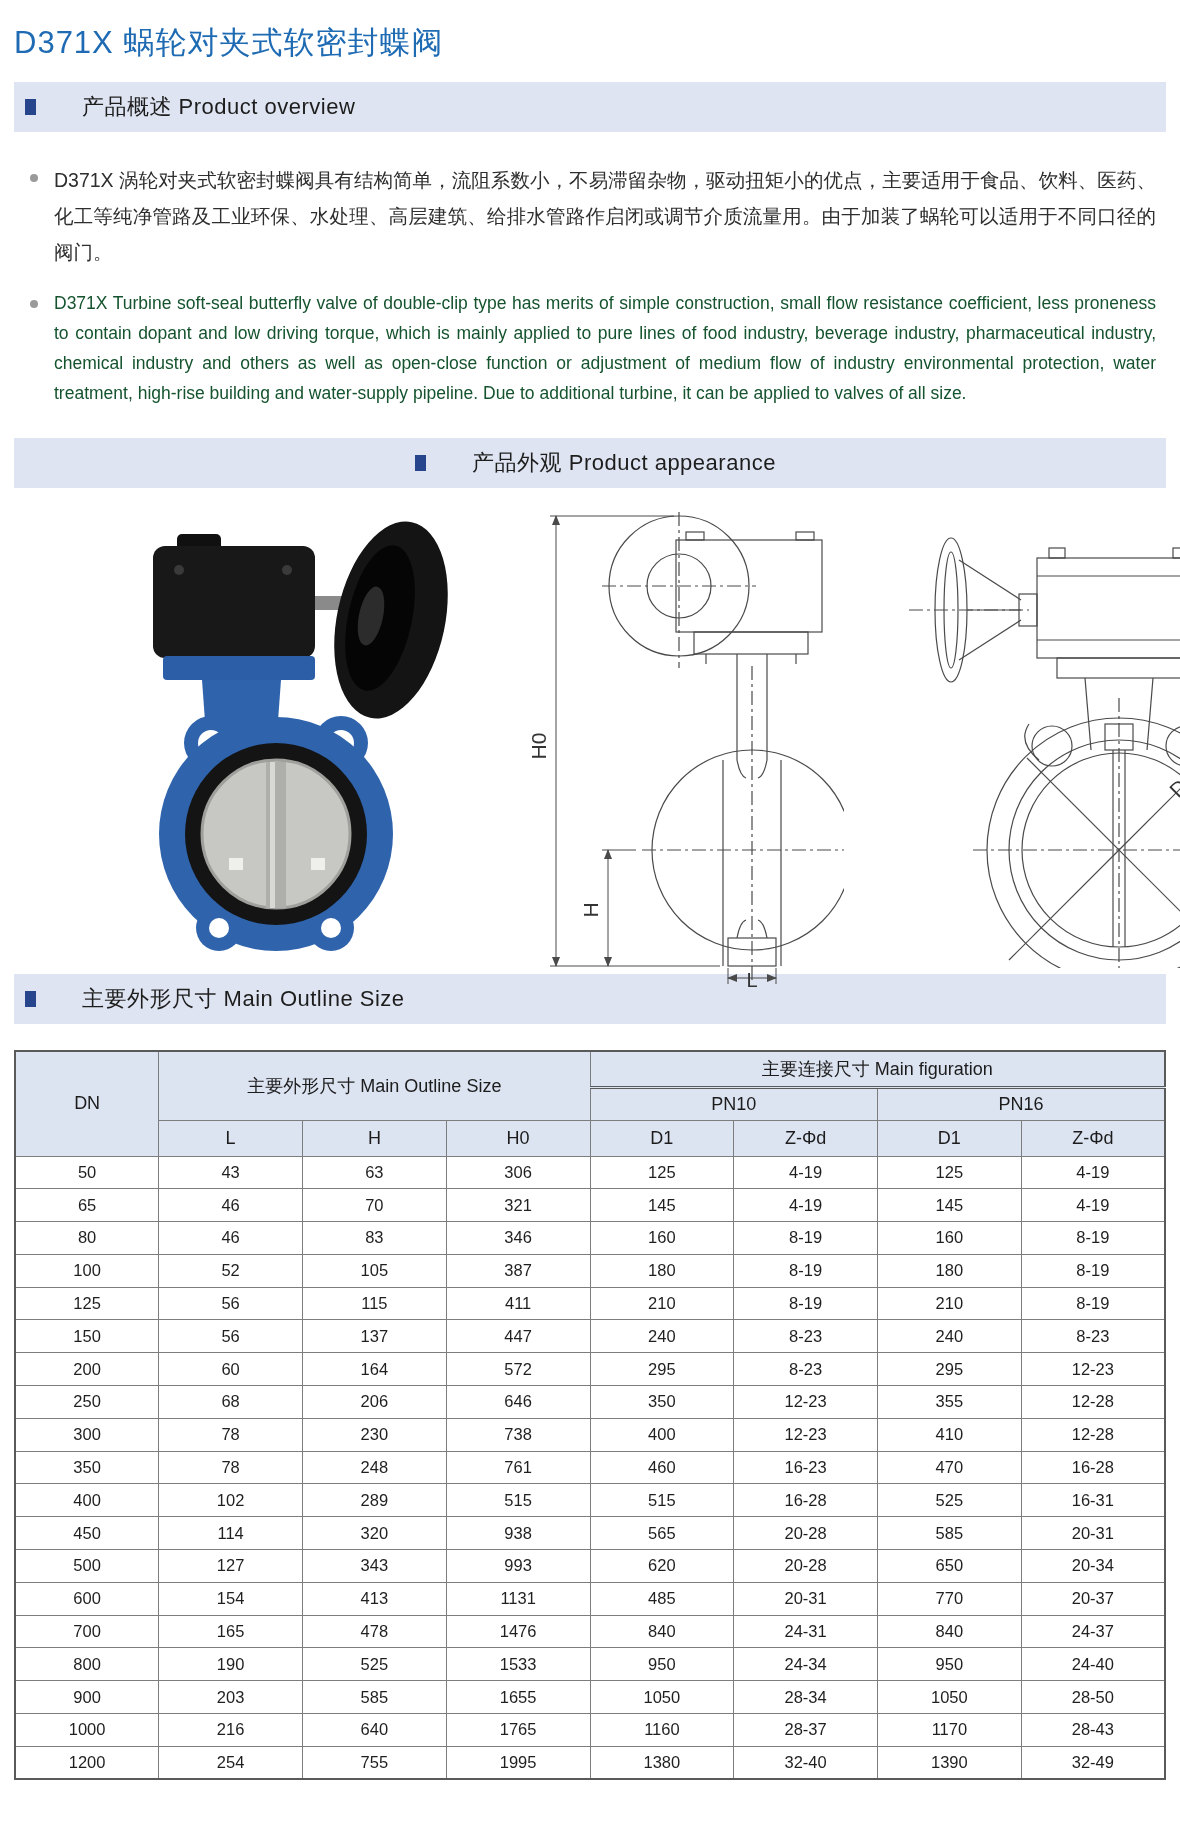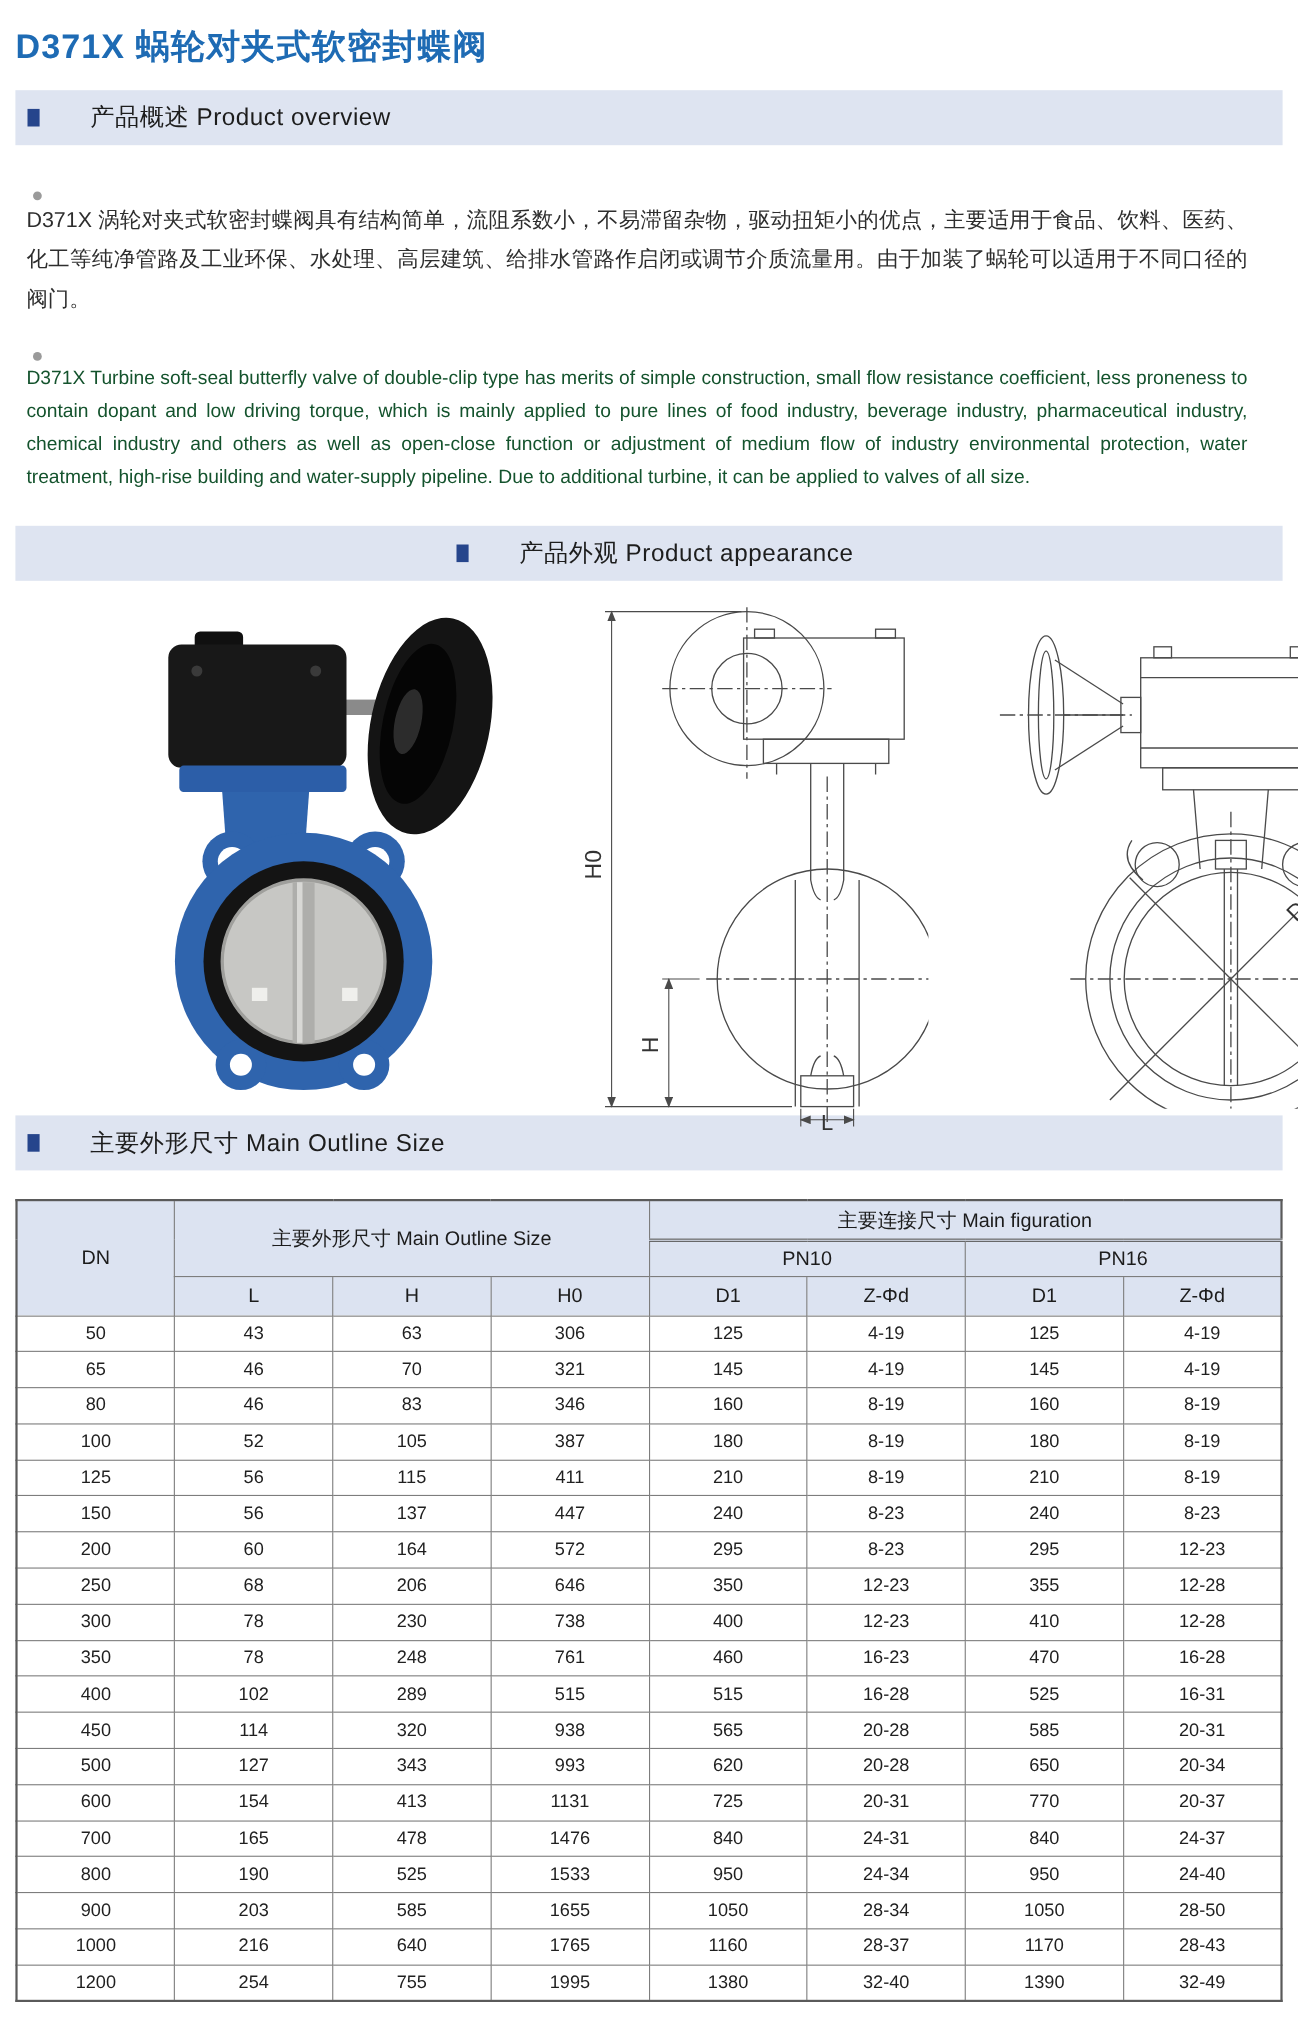--- a/index.html
+++ b/index.html
@@ -10,29 +10,29 @@
     --table-header-bg:#dce3f1;
     --valve-blue:#2f64ad;
     --line-gray:#4a4a4a;
   }
   *{margin:0;padding:0;box-sizing:border-box;}
   html,body{background:#ffffff;}
   body{font-family:"Liberation Sans", sans-serif;}
   .page{width:1180px;height:1837px;background:#fff;position:relative;overflow:hidden;}
 
   .header{padding:24px 14px 0 14px;}
-  .title-zh{color:var(--title-blue);font-size:31px;font-weight:bold;letter-spacing:1px;line-height:38px;}
+  .title-zh{color:var(--title-blue);font-size:31px;font-weight:normal;letter-spacing:1px;line-height:38px;}
   .title-en{color:var(--subtitle-gray);font-size:30px;font-weight:500;line-height:40px;letter-spacing:0.5px;}
 
   .band{margin:20px 14px 0 14px;background:var(--band-bg);height:50px;display:flex;align-items:center;padding-left:11px;gap:32px;}
   .band .sq{width:11px;height:16px;background:var(--bullet-square);flex:0 0 auto;}
   .band .band-label{margin-left:14px;font-size:22px;color:#1d1d1d;letter-spacing:0.5px;}
 
   .bullets{margin:30px 24px 0 24px;}
-  .bullet-item{display:flex;align-items:flex-start;margin-bottom:18px;flex-direction:column;}
+  .bullet-item{display:flex;align-items:flex-start;margin-bottom:18px;}
   .bullet-item .dot{width:8px;height:8px;border-radius:50%;background:#9a9a9a;margin:12px 16px 0 6px;flex:0 0 auto;}
   .para-zh{font-size:19.5px;color:#2e2e2e;line-height:36px;text-align:justify;width:1110px;}
   .para-en{font-size:17.5px;color:#14532d;line-height:30px;text-align:justify;width:1110px;}
 
   .figures{margin:10px 14px 0 14px;height:462px;display:flex;align-items:flex-start;}
   .fig{flex:0 0 auto;}
   .fig-photo{margin-left:85px;}
   .fig-side{margin-left:65px;}
   .fig-front{margin-left:45px;}
   svg text{font-family:"Liberation Sans", sans-serif;}
@@ -369,21 +369,21 @@
             <td>620</td>
             <td>20-28</td>
             <td>650</td>
             <td>20-34</td>
           </tr>
           <tr>
             <td>600</td>
             <td>154</td>
             <td>413</td>
             <td>1131</td>
-            <td>725</td>
+            <td>485</td>
             <td>20-31</td>
             <td>770</td>
             <td>20-37</td>
           </tr>
           <tr>
             <td>700</td>
             <td>165</td>
             <td>478</td>
             <td>1476</td>
             <td>840</td>

